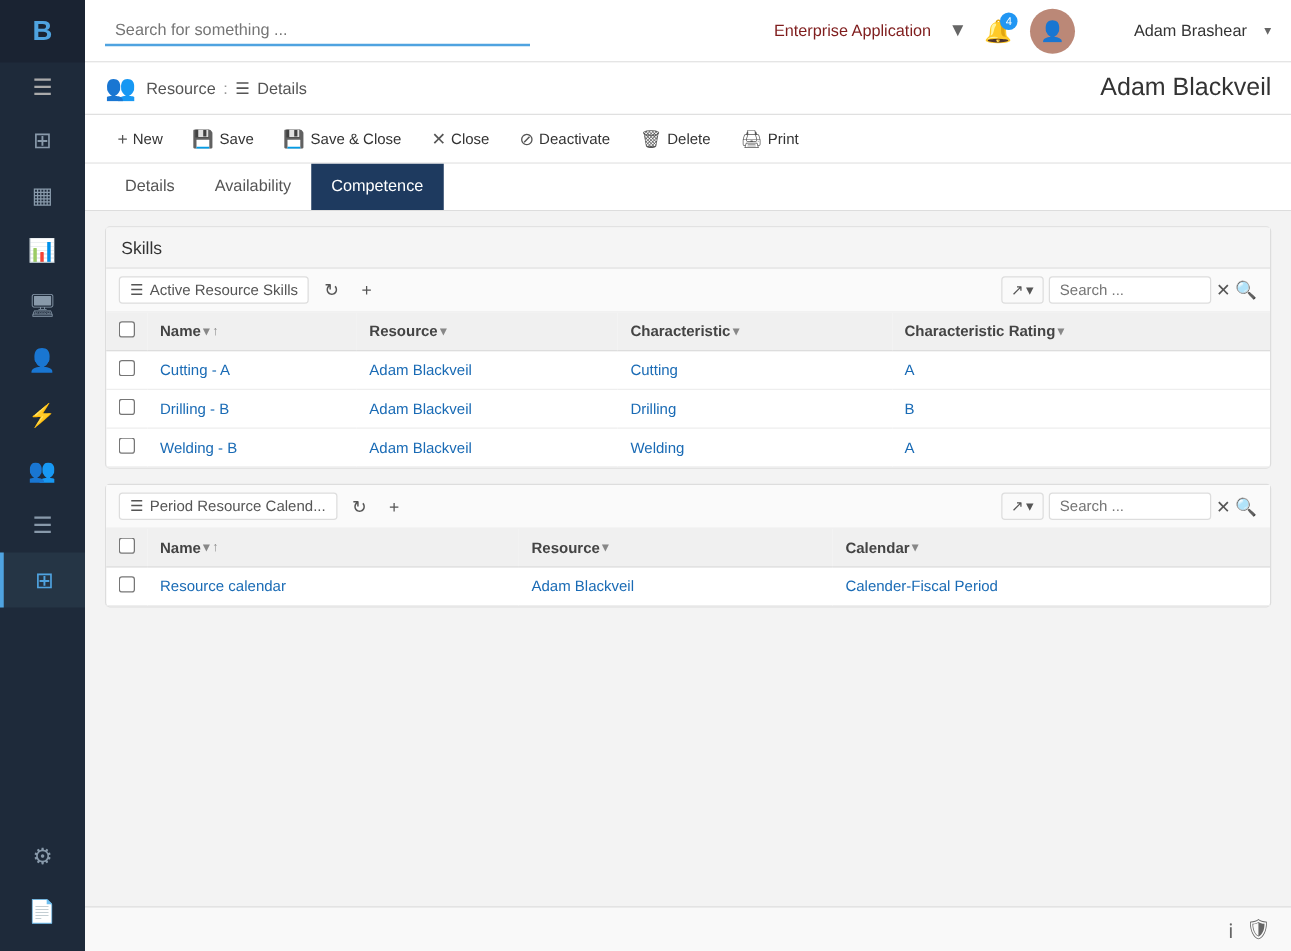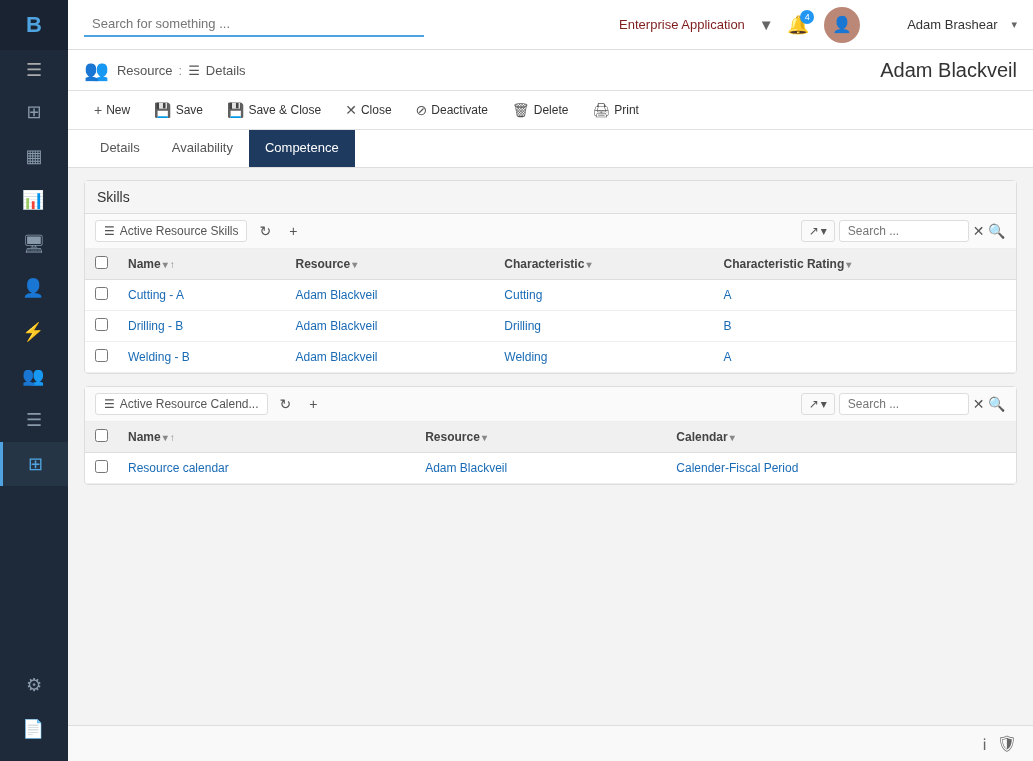--- a/index.html
+++ b/index.html
@@ -284,21 +284,21 @@
             <td><a>A</a></td>
           </tr>
         </tbody>
       </table>
     </div>
 
     <div class="section">
       <div class="table-toolbar">
         <div class="table-view-label">
           <span>☰</span>
-          <span>Active Resource Calend...</span>
+          <span>Period Resource Calend...</span>
         </div>
         <button class="table-icon-btn">↻</button>
         <button class="table-icon-btn">+</button>
         <div class="table-search">
           <button class="export-btn">
             <span>↗</span>
             <span>▾</span>
           </button>
           <input type="text" placeholder="Search ..." style="">
           <button class="table-search-clear">✕</button>

